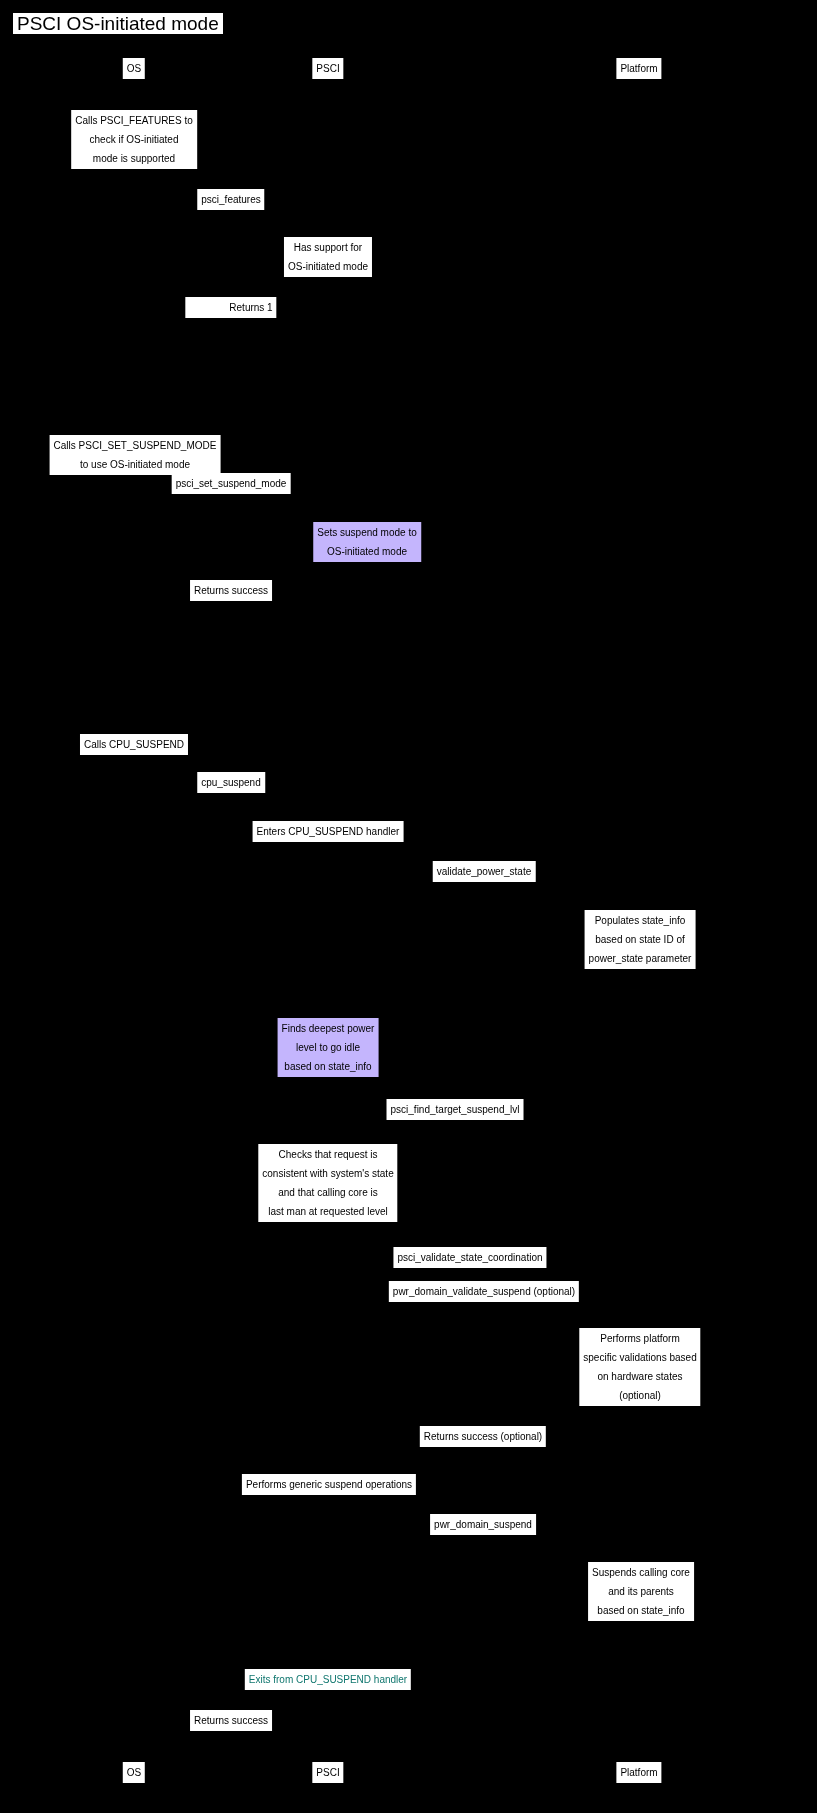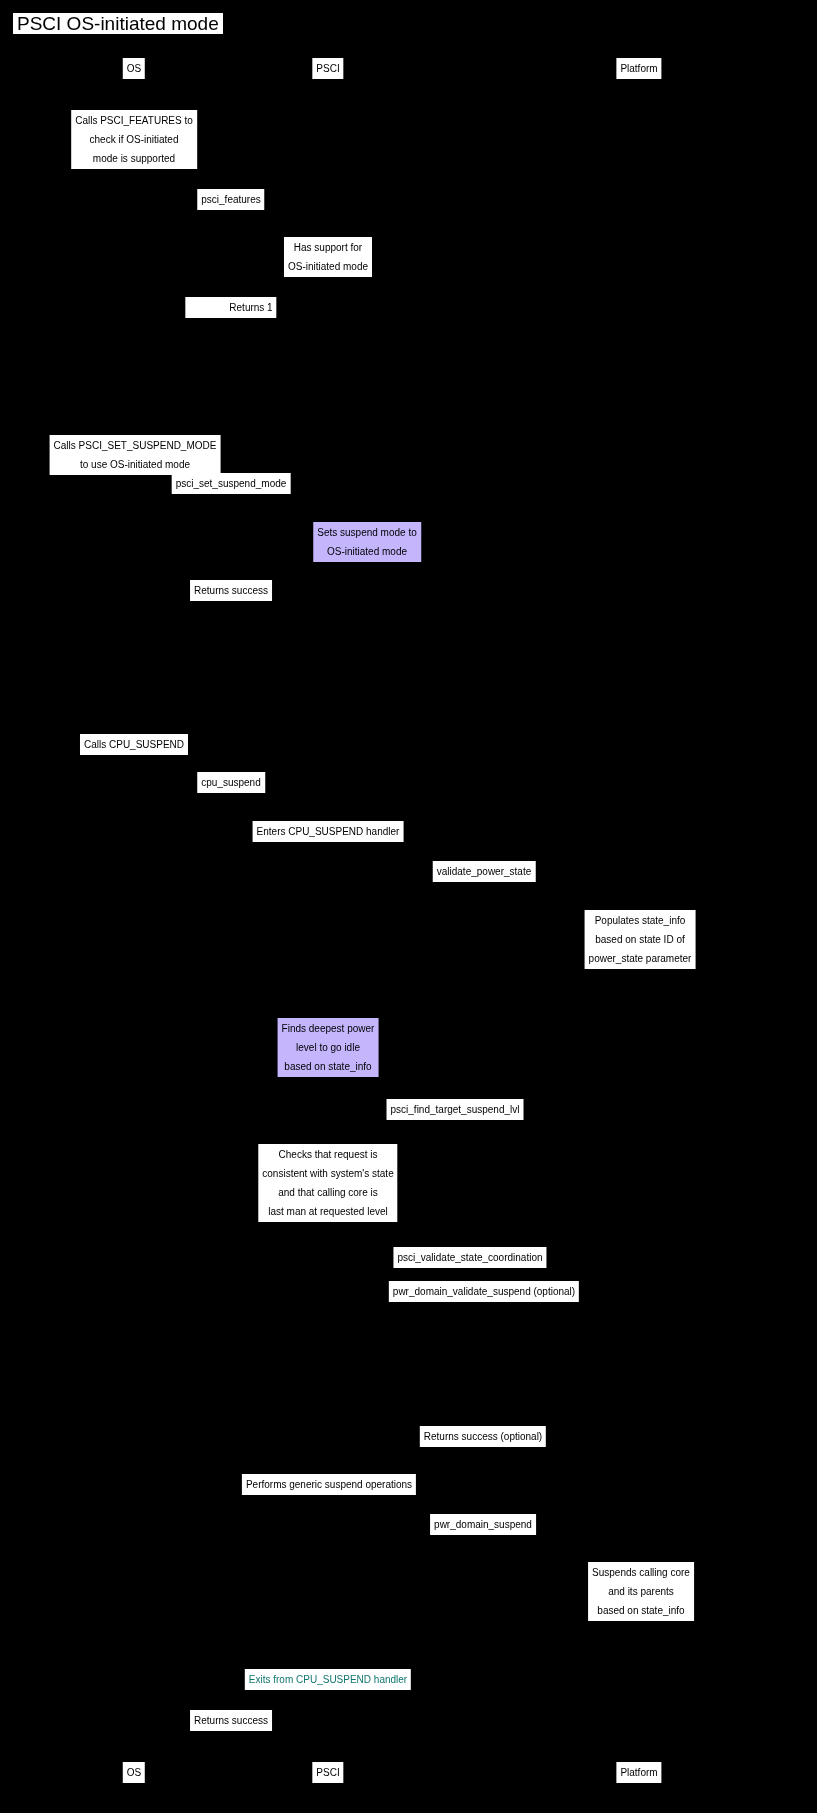--- a/index.html
+++ b/index.html
@@ -57,20 +57,24 @@
     <div class="box note" style="top: 1018px; background: #c4b5fd; color: rgb(0, 0, 0); left: 328px; transform: translateX(-50%);">Finds deepest power
 level to go idle
 based on state_info</div>
     <div class="box message" style="top: 1099px; background: rgb(255, 255, 255); color: rgb(0, 0, 0); left: 455px; transform: translateX(-50%);">psci_find_target_suspend_lvl</div>
     <div class="box note" style="top: 1144px; background: rgb(255, 255, 255); color: rgb(0, 0, 0); left: 328px; transform: translateX(-50%);">Checks that request is
 consistent with system's state
 and that calling core is
 last man at requested level</div>
     <div class="box message" style="top: 1247px; background: rgb(255, 255, 255); color: rgb(0, 0, 0); left: 470px; transform: translateX(-50%);">psci_validate_state_coordination</div>
     <div class="box message" style="top: 1281px; background: rgb(255, 255, 255); color: rgb(0, 0, 0); left: 484px; transform: translateX(-50%);">pwr_domain_validate_suspend (optional)</div>
+    <div class="box note" style="top: 1328px; background: rgb(255, 255, 255); color: rgb(0, 0, 0); left: 640px; transform: translateX(-50%);">Performs platform
+specific validations based
+on hardware states
+(optional)</div>
     <div class="box message" style="top: 1426px; background: rgb(255, 255, 255); color: rgb(0, 0, 0); left: 483px; transform: translateX(-50%);">Returns success (optional)</div>
     <div class="box note" style="top: 1474px; background: rgb(255, 255, 255); color: rgb(0, 0, 0); left: 329px; transform: translateX(-50%);">Performs generic suspend operations</div>
     <div class="box message" style="top: 1514px; background: rgb(255, 255, 255); color: rgb(0, 0, 0); left: 483px; transform: translateX(-50%);">pwr_domain_suspend</div>
     <div class="box note" style="top: 1562px; background: rgb(255, 255, 255); color: rgb(0, 0, 0); left: 641px; transform: translateX(-50%);">Suspends calling core
 and its parents
 based on state_info</div>
     <div class="box note" style="top: 1669px; background: rgb(255, 255, 255); color: #0f766e; left: 328px; transform: translateX(-50%);">Exits from CPU_SUSPEND handler</div>
     <div class="box message" style="top: 1710px; background: rgb(255, 255, 255); color: rgb(0, 0, 0); left: 231px; transform: translateX(-50%);">Returns success</div>
     <div class="box actor" style="top: 1762px; background: rgb(255, 255, 255); color: rgb(0, 0, 0); left: 134px; transform: translateX(-50%);">OS</div>
     <div class="box actor" style="top: 1762px; background: rgb(255, 255, 255); color: rgb(0, 0, 0); left: 328px; transform: translateX(-50%);">PSCI</div>

